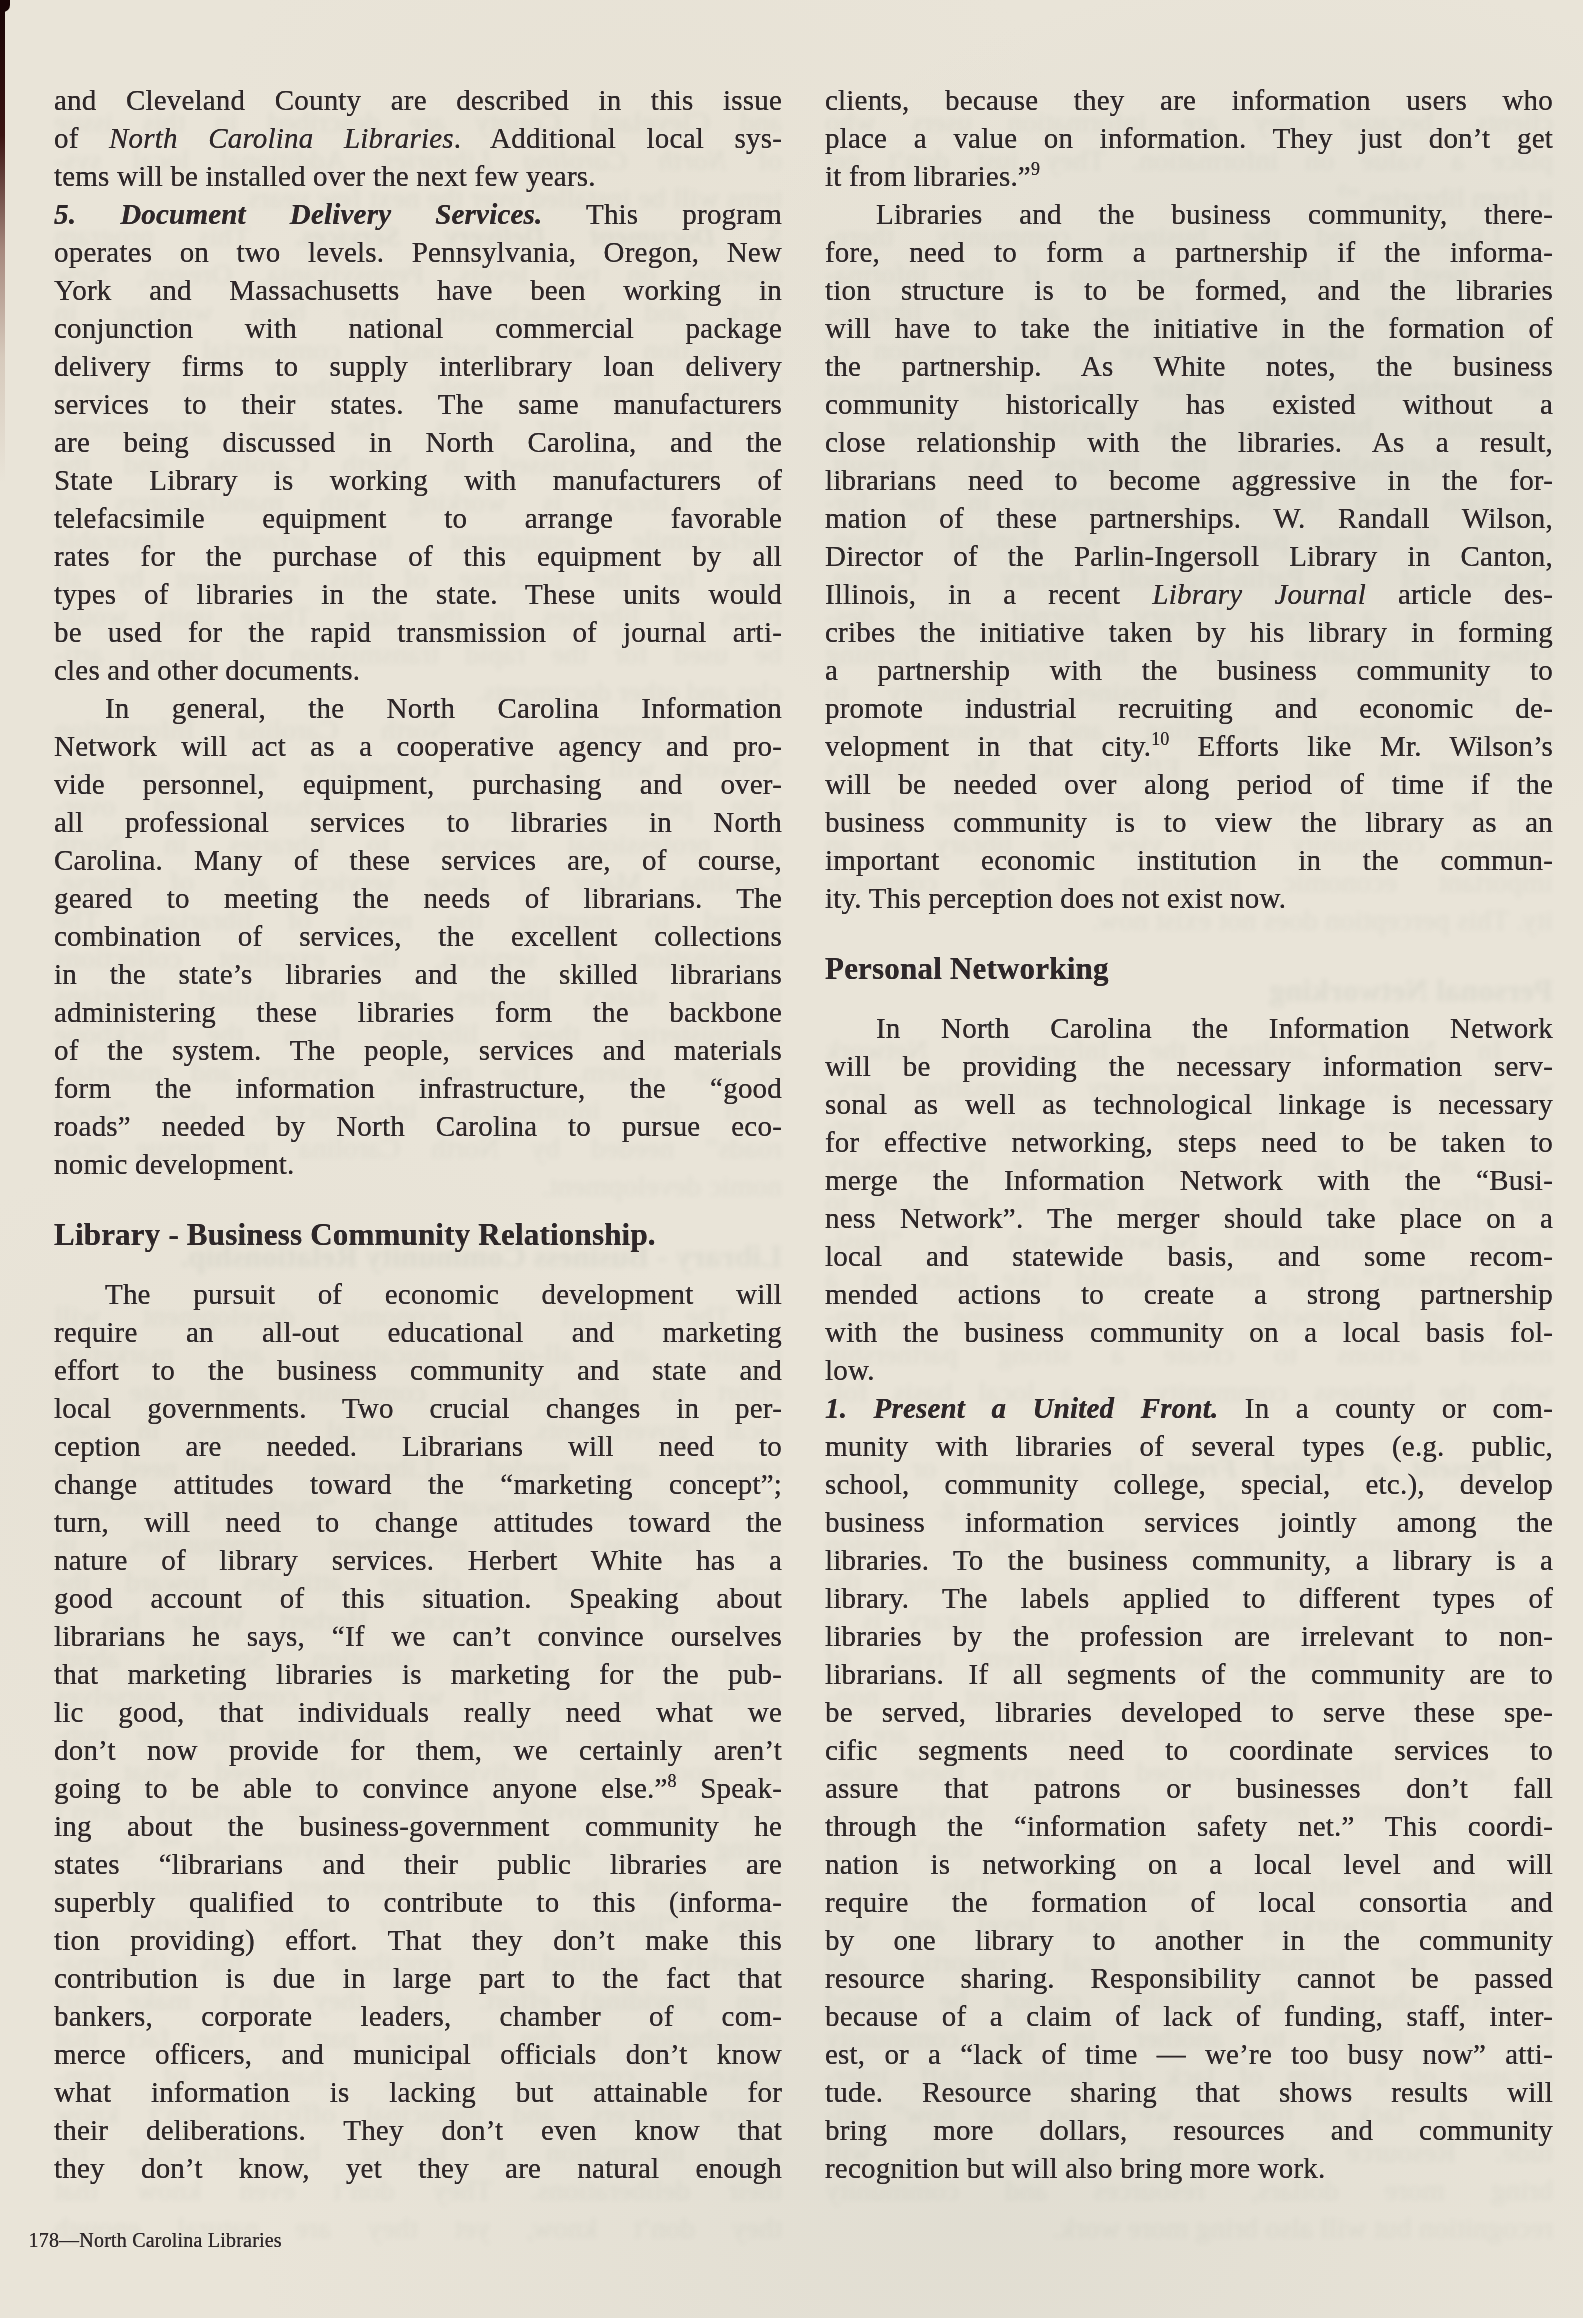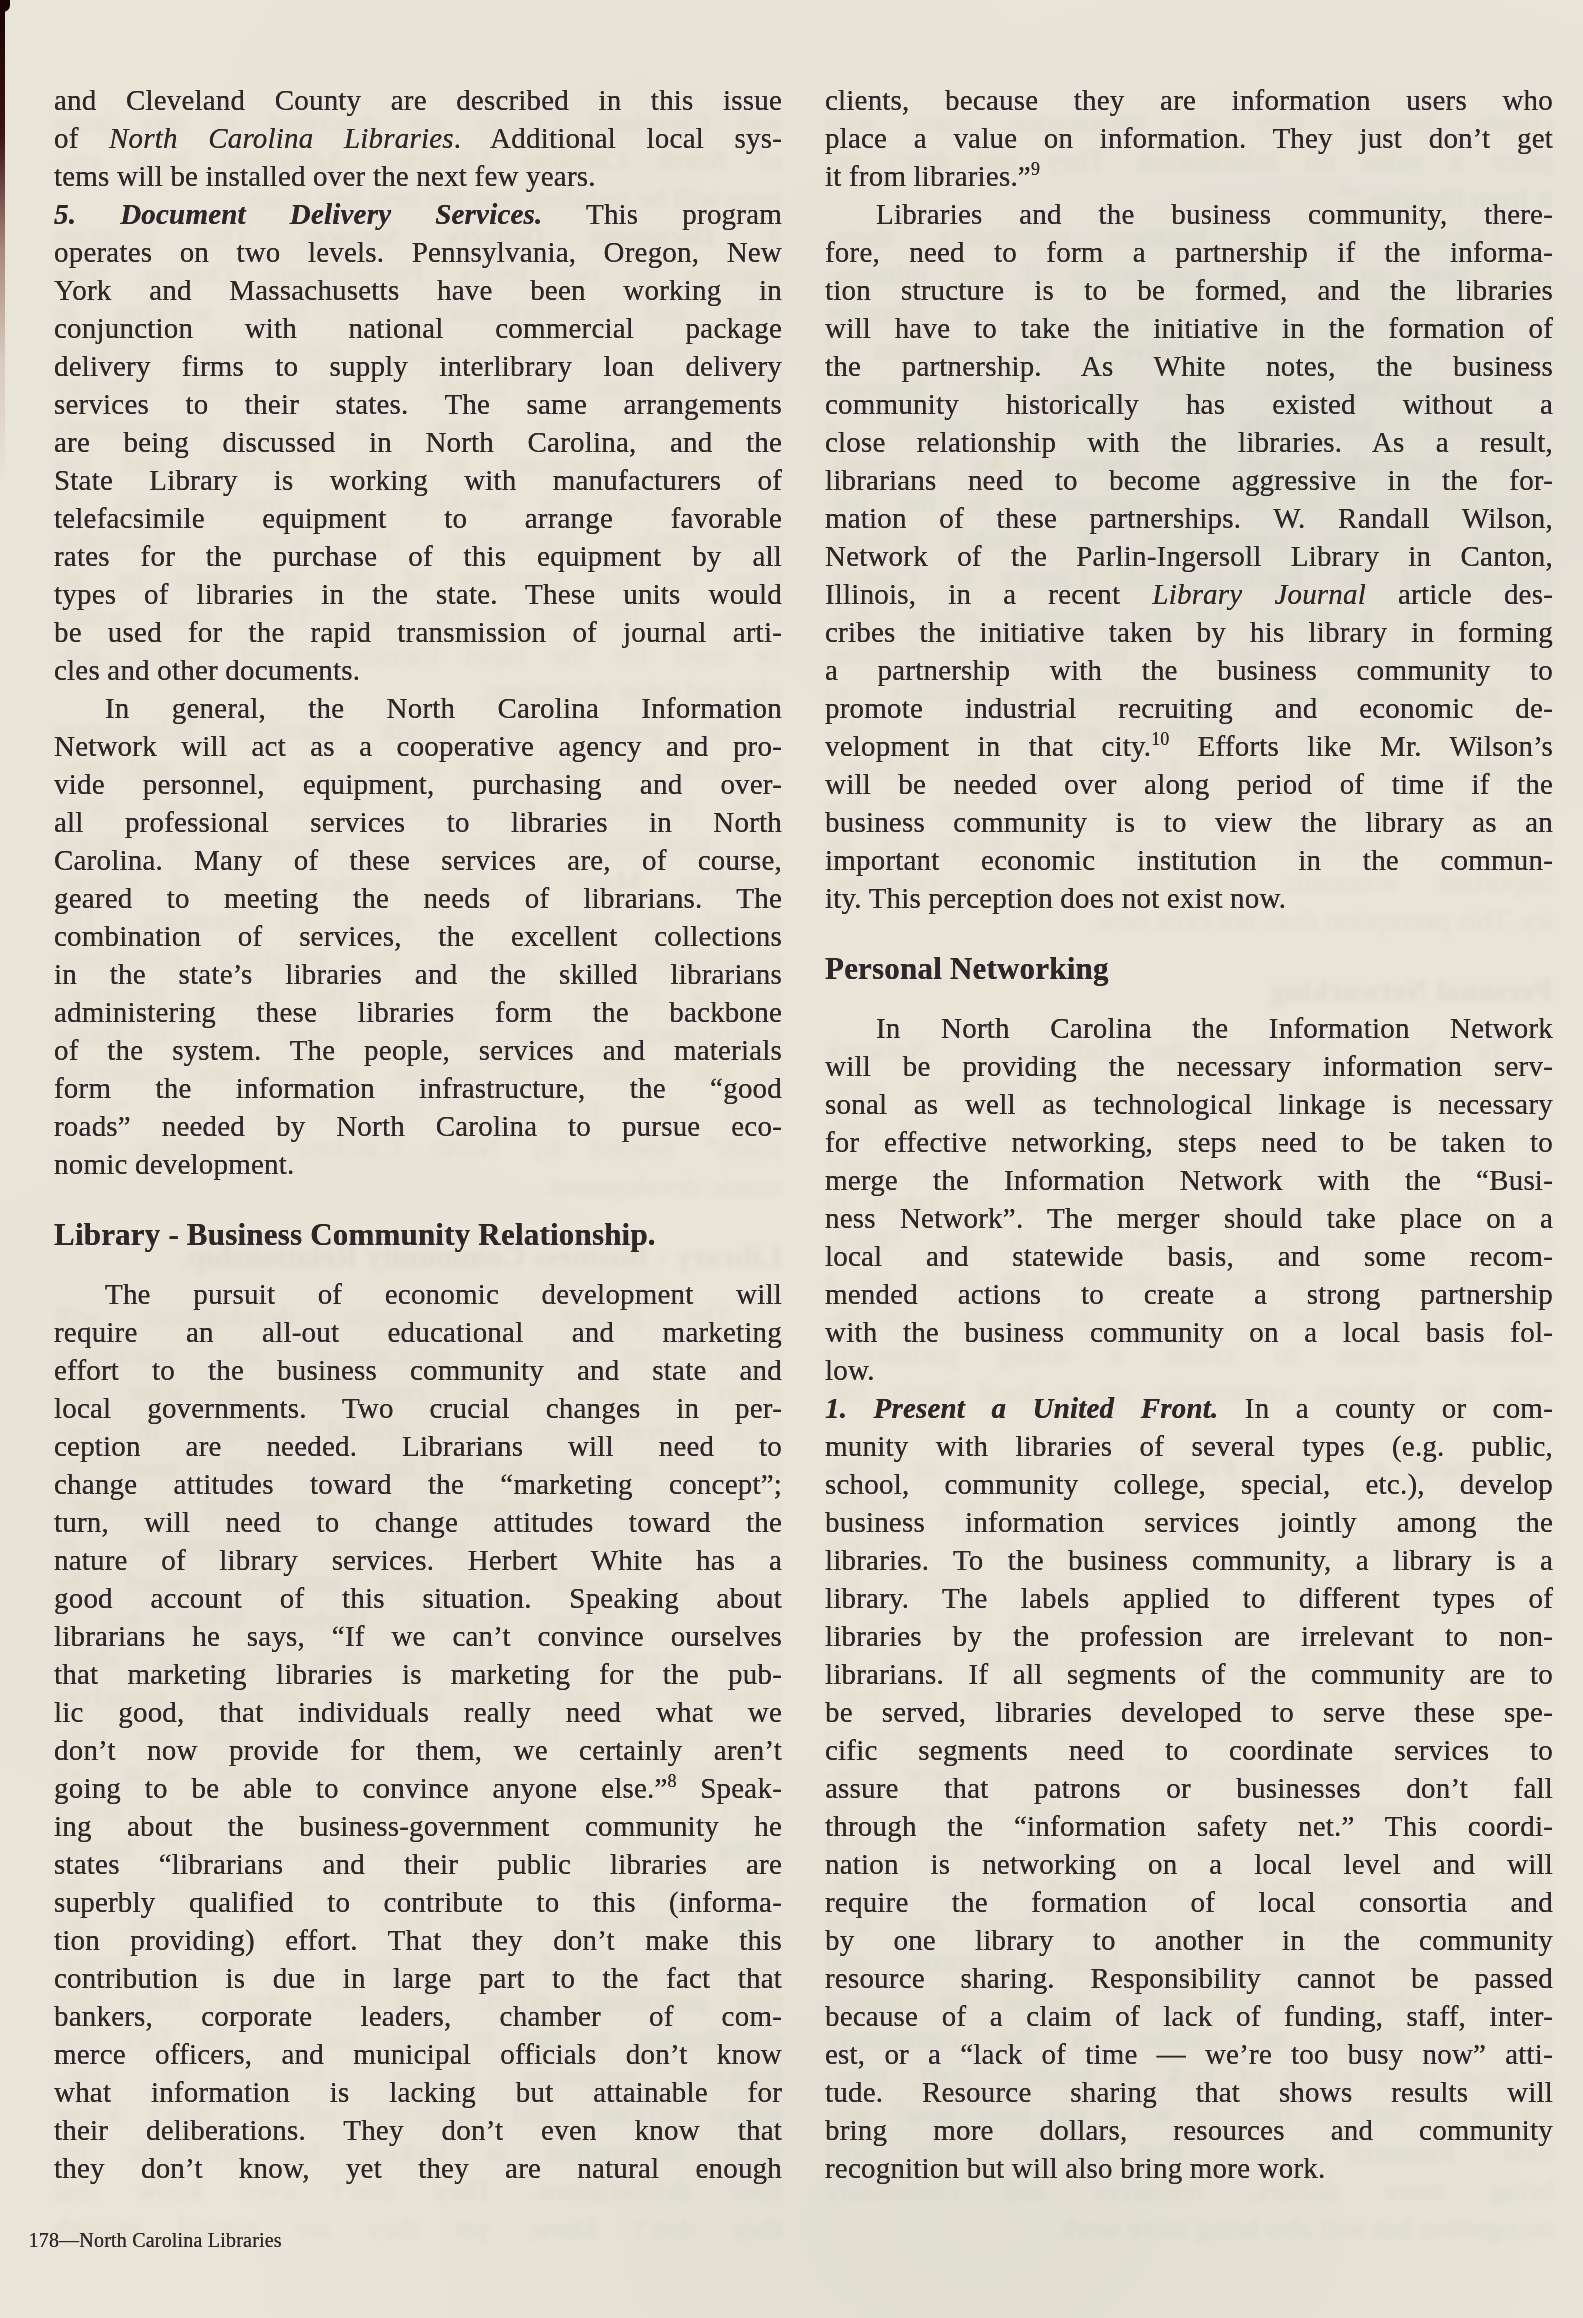--- a/index.html
+++ b/index.html
@@ -157,21 +157,21 @@
         <div class="line">and Cleveland County are described in this issue</div>
         <div class="line">of <i>North Carolina Libraries</i>. Additional local sys-</div>
         <div class="line lastline">tems will be installed over the next few years.</div>
       </div>
       <div>
         <div class="line"><b class="bi">5. Document Delivery Services.</b> This program</div>
         <div class="line">operates on two levels. Pennsylvania, Oregon, New</div>
         <div class="line">York and Massachusetts have been working in</div>
         <div class="line">conjunction with national commercial package</div>
         <div class="line">delivery firms to supply interlibrary loan delivery</div>
-        <div class="line">services to their states. The same arrangements</div>
+        <div class="line">services to their states. The same manufacturers</div>
         <div class="line">are being discussed in North Carolina, and the</div>
         <div class="line">State Library is working with manufacturers of</div>
         <div class="line">telefacsimile equipment to arrange favorable</div>
         <div class="line">rates for the purchase of this equipment by all</div>
         <div class="line">types of libraries in the state. These units would</div>
         <div class="line">be used for the rapid transmission of journal arti-</div>
         <div class="line lastline">cles and other documents.</div>
       </div>
       <div>
         <div class="line indent">In general, the North Carolina Information</div>
@@ -290,21 +290,21 @@
       <div>
         <div class="line indent">Libraries and the business community, there-</div>
         <div class="line">fore, need to form a partnership if the informa-</div>
         <div class="line">tion structure is to be formed, and the libraries</div>
         <div class="line">will have to take the initiative in the formation of</div>
         <div class="line">the partnership. As White notes, the business</div>
         <div class="line">community historically has existed without a</div>
         <div class="line">close relationship with the libraries. As a result,</div>
         <div class="line">librarians need to become aggressive in the for-</div>
         <div class="line">mation of these partnerships. W. Randall Wilson,</div>
-        <div class="line">Network of the Parlin-Ingersoll Library in Canton,</div>
+        <div class="line">Director of the Parlin-Ingersoll Library in Canton,</div>
         <div class="line">Illinois, in a recent <i>Library Journal</i> article des-</div>
         <div class="line">cribes the initiative taken by his library in forming</div>
         <div class="line">a partnership with the business community to</div>
         <div class="line">promote industrial recruiting and economic de-</div>
         <div class="line">velopment in that city.<sup>10</sup> Efforts like Mr. Wilson’s</div>
         <div class="line">will be needed over along period of time if the</div>
         <div class="line">business community is to view the library as an</div>
         <div class="line">important economic institution in the commun-</div>
         <div class="line lastline">ity. This perception does not exist now.</div>
       </div>

